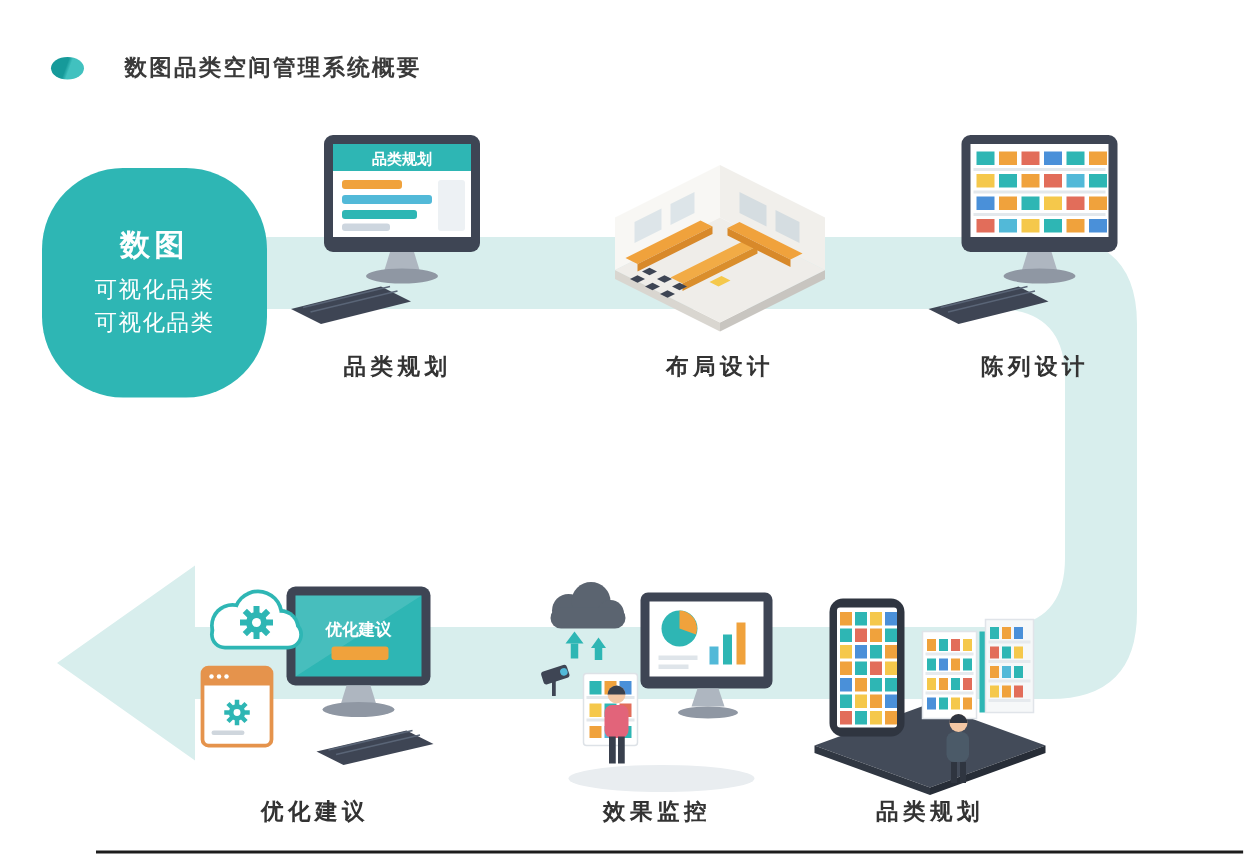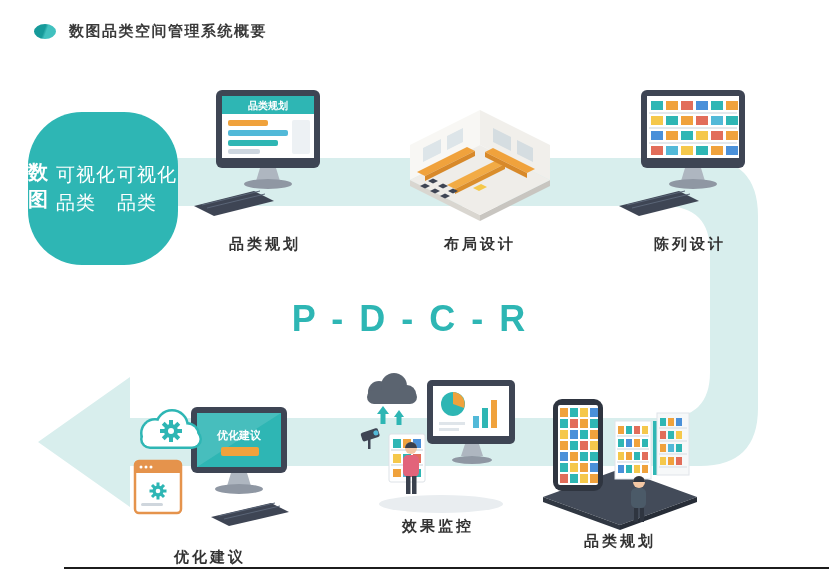--- a/index.html
+++ b/index.html
@@ -1,34 +1,34 @@
 <!DOCTYPE html>
 <html><head>
 <meta charset="utf-8">
 <style>
   html,body{margin:0;padding:0;background:#ffffff;font-family:"Liberation Sans","DejaVu Sans",sans-serif;}
   .stage{position:relative;width:829px;height:576px;background:#ffffff;overflow:hidden;}
   .band{position:absolute;left:0;top:0;z-index:0;}
   header{position:absolute;left:34px;top:22px;display:flex;align-items:center;gap:13px;z-index:3;}
   .dot{width:22px;height:15px;border-radius:50%;background:linear-gradient(110deg,#169a9a 45%,#41c1bf 55%);}
-  h1{font-size:15px;font-weight:700;color:#3a3a3a;letter-spacing:1.5px;margin:0;}
+  h1{font-size:15px;font-weight:700;color:#3a3a3a;letter-spacing:1.5px;margin:14px;}
   .blob{position:absolute;left:28px;top:112px;width:150px;height:153px;background:#2eb6b4;border-radius:54px;
-        color:#fff;display:flex;justify-content:center;align-items:center;z-index:2;}
+        color:#fff;display:flex;flex-direction:column;justify-content:center;align-items:center;z-index:2;}
   .blob-title{font-size:20px;font-weight:700;letter-spacing:3px;margin-bottom:6px;}
-  .blob-line{font-size:19px;letter-spacing:1px;line-height:1.45;}
+  .blob-line{font-size:15px;letter-spacing:1px;line-height:1.45;}
   .pdcr{position:absolute;left:290px;top:298px;width:240px;text-align:center;font-size:36px;font-weight:800;
         color:#2eb6b4;letter-spacing:3px;z-index:2;}
   .station{position:absolute;width:170px;margin:0;text-align:center;z-index:1;}
   .station svg{display:block;}
   .station figcaption{font-size:15px;font-weight:700;color:#333;letter-spacing:3px;margin-top:2px;}
   #st-top-1{left:180px;top:88px;}
   #st-top-2{left:395px;top:88px;}
   #st-top-3{left:605px;top:88px;}
-  #st-bot-1{left:125px;top:401px;}
-  #st-bot-2{left:353px;top:370px;}
+  #st-bot-1{left:125px;top:385px;}
+  #st-bot-2{left:353px;top:385px;}
   #st-bot-3{left:535px;top:385px;}
   .footer-line{position:absolute;left:64px;top:567px;width:765px;height:2px;background:#1c1c1c;z-index:3;}
 </style>
 </head>
 <body>
 
 <div class="stage">
 
   <svg class="band" width="829" height="576" viewBox="0 0 829 576" aria-hidden="true">
     <path d="M100 158 H700 Q758 158 758 216 V408 Q758 466 700 466 H130 V507 L38 442 L130 377 V418 H664 Q710 418 710 372 V252 Q710 206 664 206 H100 Z" fill="#d8eeed"></path>
@@ -38,21 +38,20 @@
     <span class="dot"></span>
     <h1>数图品类空间管理系统概要</h1>
   </header>
 
   <div class="blob">
     <div class="blob-title">数图</div>
     <div class="blob-line">可视化品类</div>
     <div class="blob-line">可视化品类</div>
   </div>
 
-  <div class="pdcr">P - D - C - R</div>
 
   <figure class="station" id="st-top-1">
     <svg width="170" height="145" viewBox="0 0 170 145">
       <g>
         <rect x="36" y="2" width="104" height="78" rx="6" fill="#3e4554"></rect>
         <rect x="42" y="8" width="92" height="62" fill="#ffffff"></rect>
         <rect x="42" y="8" width="92" height="18" fill="#2eb6b4"></rect>
         <text x="88" y="21" font-size="10" font-weight="bold" fill="#ffffff" text-anchor="middle">品类规划</text>
         <rect x="48" y="32" width="40" height="6" rx="2" fill="#f0a23c"></rect>
         <rect x="48" y="42" width="60" height="6" rx="2" fill="#52b9d8"></rect>

